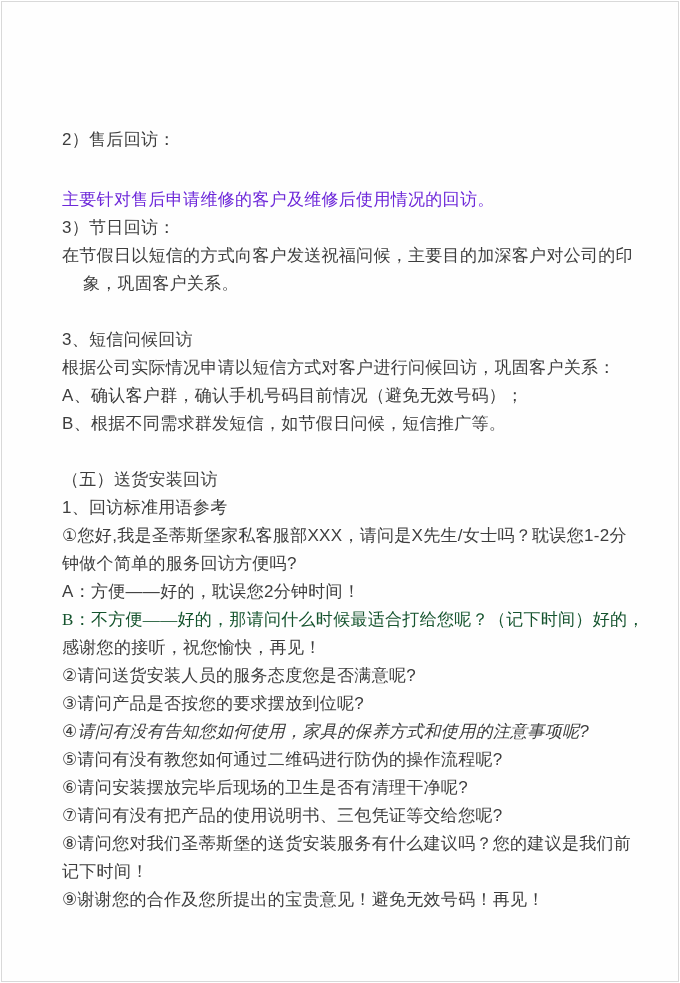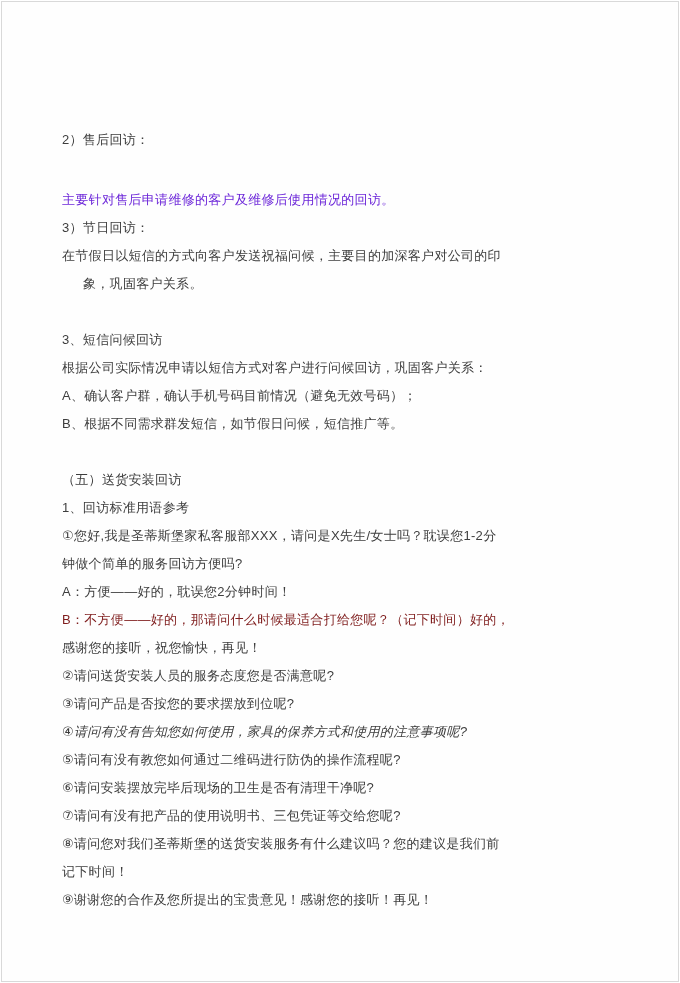--- a/index.html
+++ b/index.html
@@ -26,21 +26,21 @@
   }
   .doc-body {
     position: absolute;
     top: 124px;
     left: 60px;
     width: 566px;
   }
   .text-line {
     height: 28px;
     line-height: 28px;
-    font-size: 13px;
+    font-size: 17px;
     letter-spacing: 0.3px;
     white-space: pre;
     overflow: visible;
   }
 </style>
 </head>
 <body>
 
 <div class="page" style="background: rgb(254, 254, 254); border-color: rgb(217, 217, 217);">
   <div class="doc-body">
@@ -53,25 +53,25 @@
       <div class="text-line" style="color: rgb(61, 61, 61);">3、短信问候回访</div>
       <div class="text-line" style="color: rgb(61, 61, 61);">根据公司实际情况申请以短信方式对客户进行问候回访，巩固客户关系：</div>
       <div class="text-line" style="color: rgb(61, 61, 61);">A、确认客户群，确认手机号码目前情况（避免无效号码）；</div>
       <div class="text-line" style="color: rgb(61, 61, 61);">B、根据不同需求群发短信，如节假日问候，短信推广等。</div>
       <div class="text-line" style="color: rgb(61, 61, 61);"></div>
       <div class="text-line" style="color: rgb(61, 61, 61);">（五）送货安装回访</div>
       <div class="text-line" style="color: rgb(61, 61, 61);">1、回访标准用语参考</div>
       <div class="text-line" style="color: rgb(61, 61, 61);">①您好,我是圣蒂斯堡家私客服部XXX，请问是X先生/女士吗？耽误您1-2分</div>
       <div class="text-line" style="color: rgb(61, 61, 61);">钟做个简单的服务回访方便吗?</div>
       <div class="text-line" style="color: rgb(61, 61, 61);">A：方便——好的，耽误您2分钟时间！</div>
-      <div class="text-line" style="color: #7f1d1d;">B：不方便——好的，那请问什么时候最适合打给您呢？（记下时间）好的，</div>
+      <div class="text-line" style="color: #14532d; font-family: Liberation Serif, serif;">B：不方便——好的，那请问什么时候最适合打给您呢？（记下时间）好的，</div>
       <div class="text-line" style="color: rgb(61, 61, 61);">感谢您的接听，祝您愉快，再见！</div>
       <div class="text-line" style="color: rgb(61, 61, 61);">②请问送货安装人员的服务态度您是否满意呢?</div>
       <div class="text-line" style="color: rgb(61, 61, 61);">③请问产品是否按您的要求摆放到位呢?</div>
       <div class="text-line" style="color: rgb(61, 61, 61); font-style: italic;">④请问有没有告知您如何使用，家具的保养方式和使用的注意事项呢?</div>
       <div class="text-line" style="color: rgb(61, 61, 61);">⑤请问有没有教您如何通过二维码进行防伪的操作流程呢?</div>
       <div class="text-line" style="color: rgb(61, 61, 61);">⑥请问安装摆放完毕后现场的卫生是否有清理干净呢?</div>
       <div class="text-line" style="color: rgb(61, 61, 61);">⑦请问有没有把产品的使用说明书、三包凭证等交给您呢?</div>
       <div class="text-line" style="color: rgb(61, 61, 61);">⑧请问您对我们圣蒂斯堡的送货安装服务有什么建议吗？您的建议是我们前</div>
       <div class="text-line" style="color: rgb(61, 61, 61);">记下时间！</div>
-      <div class="text-line" style="color: rgb(61, 61, 61);">⑨谢谢您的合作及您所提出的宝贵意见！感谢您的接听！再见！</div>
+      <div class="text-line" style="color: rgb(61, 61, 61);">⑨谢谢您的合作及您所提出的宝贵意见！避免无效号码！再见！</div>
     </div>
 </div>
 
 </body></html>

